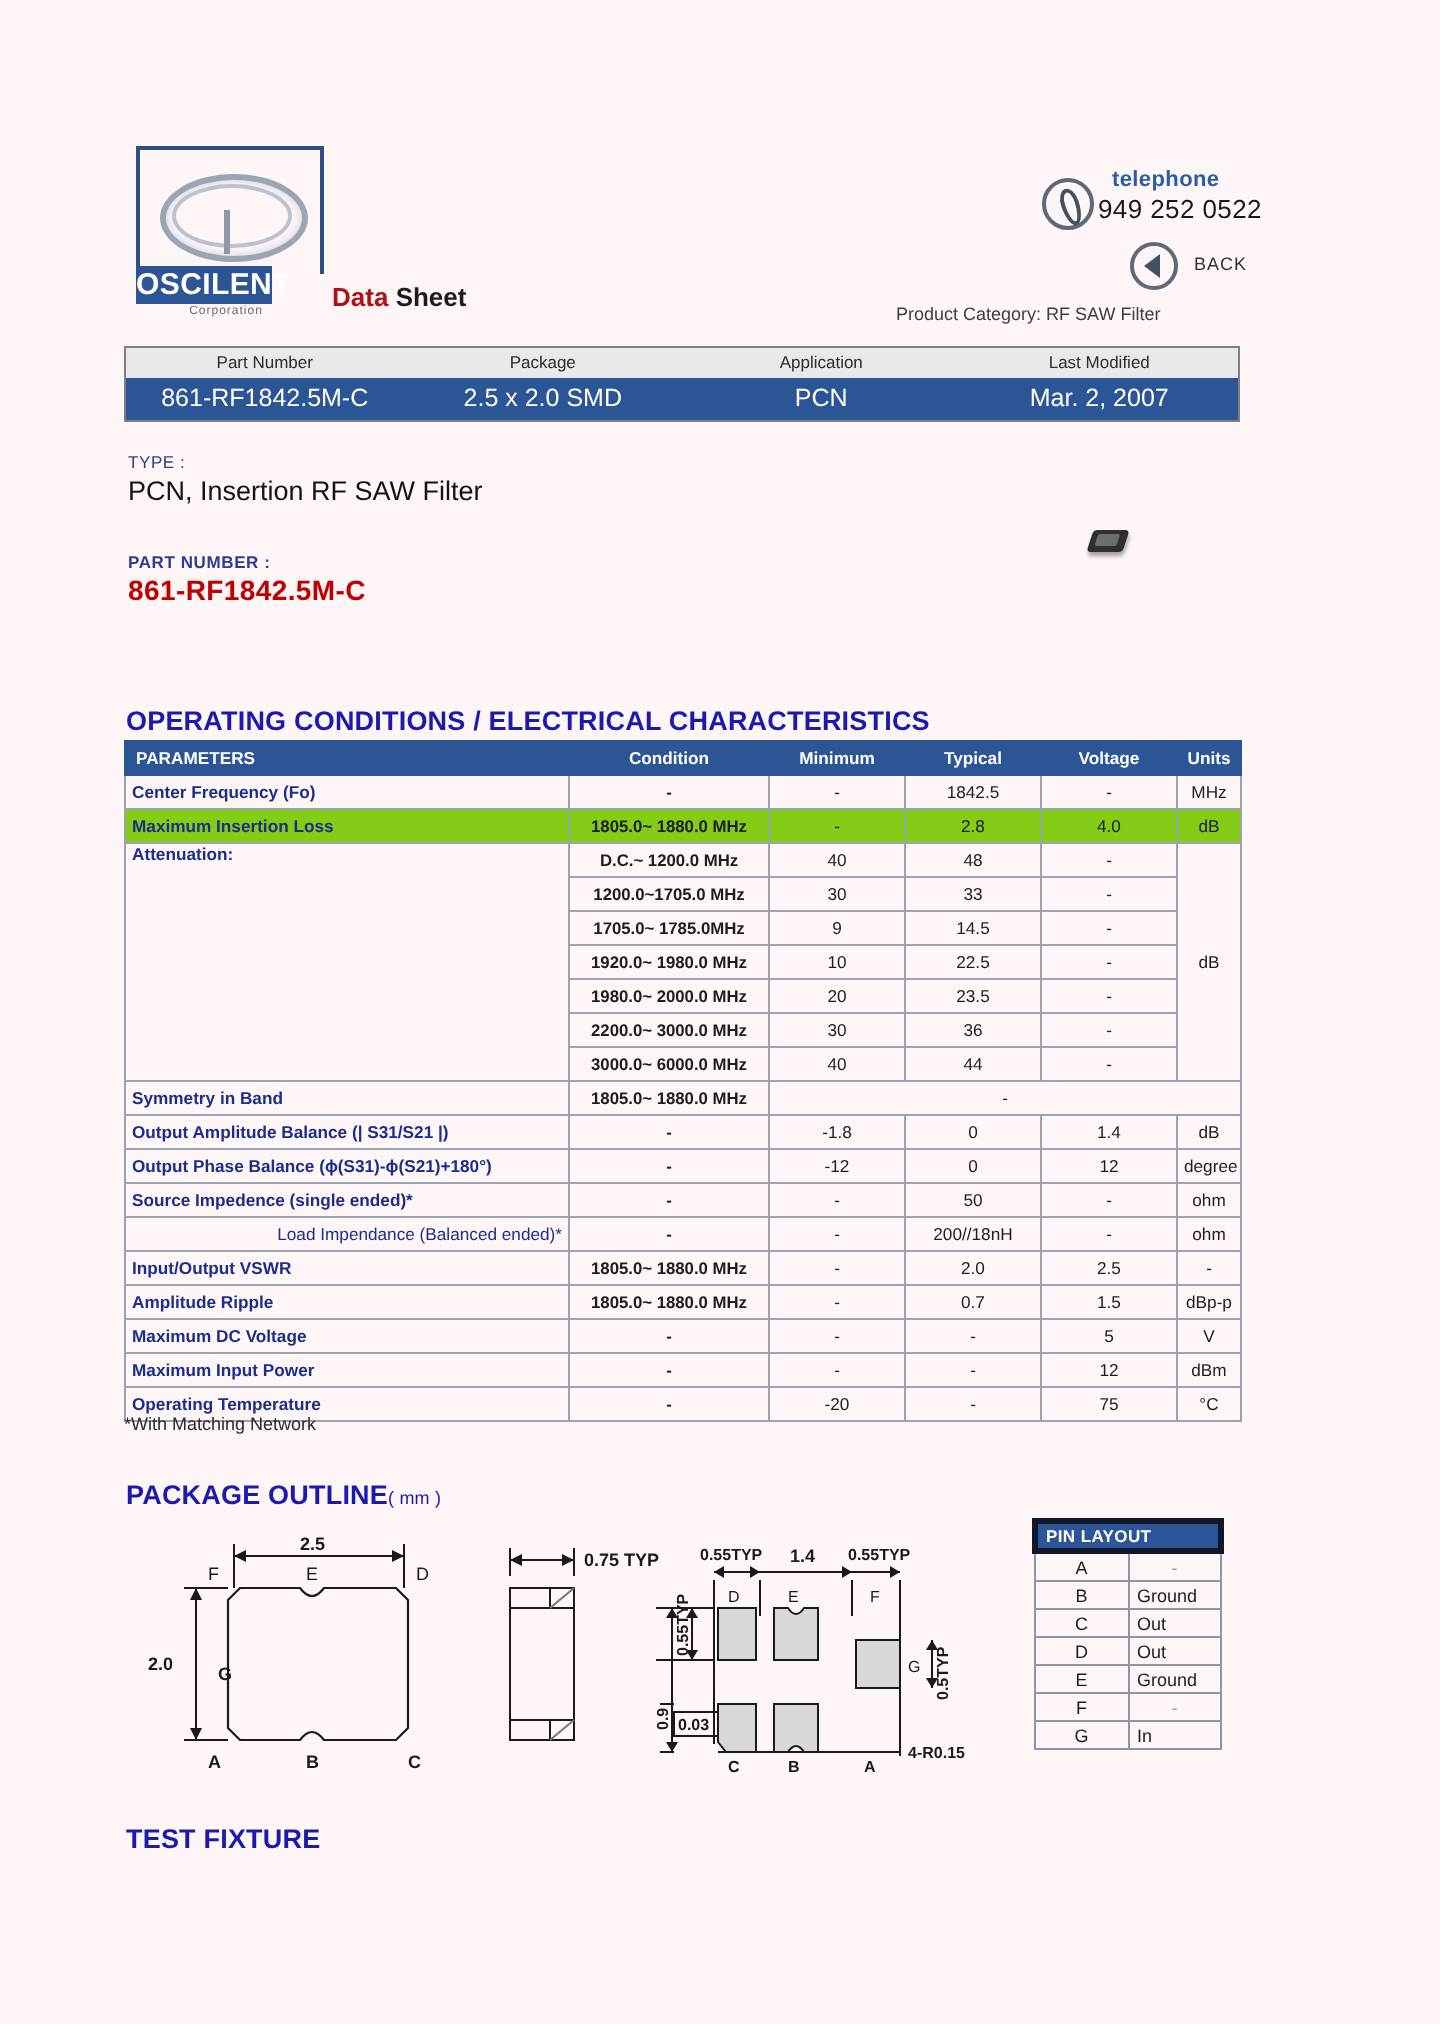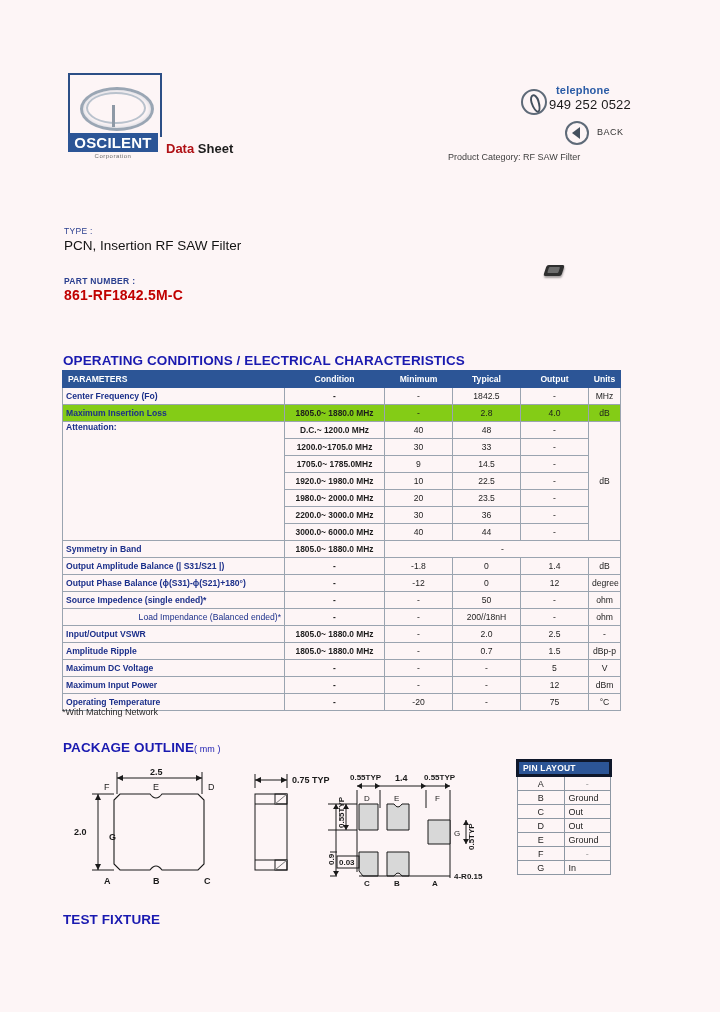--- a/index.html
+++ b/index.html
@@ -53,21 +53,21 @@
     left: 42px;
     top: 30px;
     width: 3px;
     height: 22px;
     background: #8e99a6;
   }
   .logo-name {
     position: absolute;
     left: 68px;
     top: 133px;
-    width: 90px;
+    width: 68px;
     height: 19px;
     background: #2c5596;
     color: #ffffff;
     font-size: 15px;
     font-weight: bold;
     letter-spacing: 0.2px;
     text-align: center;
     line-height: 19px;
   }
   .logo-sub {
@@ -380,20 +380,36 @@
 
   <div class="tel-icon"></div>
   <div class="tel-label">telephone</div>
   <div class="tel-number">949 252 0522</div>
 
   <div class="back-icon"></div>
   <div class="back-label">BACK</div>
 
   <div class="prod-cat">Product Category: RF SAW Filter</div>
 
+  <table class="infobar">
+    <tbody>
+        <tr class="labels">
+      <td>Part Number</td>
+      <td>Package</td>
+      <td>Application</td>
+      <td>Last Modified</td>
+    </tr>
+    <tr class="values">
+      <td>861-RF1842.5M-C</td>
+      <td>2.5 x 2.0 SMD</td>
+      <td>PCN</td>
+      <td>Mar. 2, 2007</td>
+    </tr>
+  </tbody>
+    </table>
 
   <div class="lbl-type">TYPE :</div>
   <div class="val-type">PCN, Insertion RF SAW Filter</div>
   <div class="lbl-pn">PART NUMBER :</div>
   <div class="val-pn">861-RF1842.5M-C</div>
   <div class="chip-photo"></div>
 
   <div class="section-h" id="h-opcond">OPERATING CONDITIONS / ELECTRICAL CHARACTERISTICS</div>
 
   <table class="spec">
@@ -404,21 +420,21 @@
       <col style="width:68px">
         <col style="width:68px">
         <col style="width:32px">
     </colgroup>
     <thead>
       <tr>
         <th class="p">PARAMETERS</th>
         <th>Condition</th>
         <th>Minimum</th>
         <th>Typical</th>
-        <th>Output</th>
+        <th>Voltage</th>
         <th>Units</th>
       </tr>
     </thead>
     <tbody>
 
       <tr>
         <td class="param">Center Frequency (Fo)</td>
         <td class="cond">-</td>
         <td class="c">-</td>
         <td class="c">1842.5</td>

